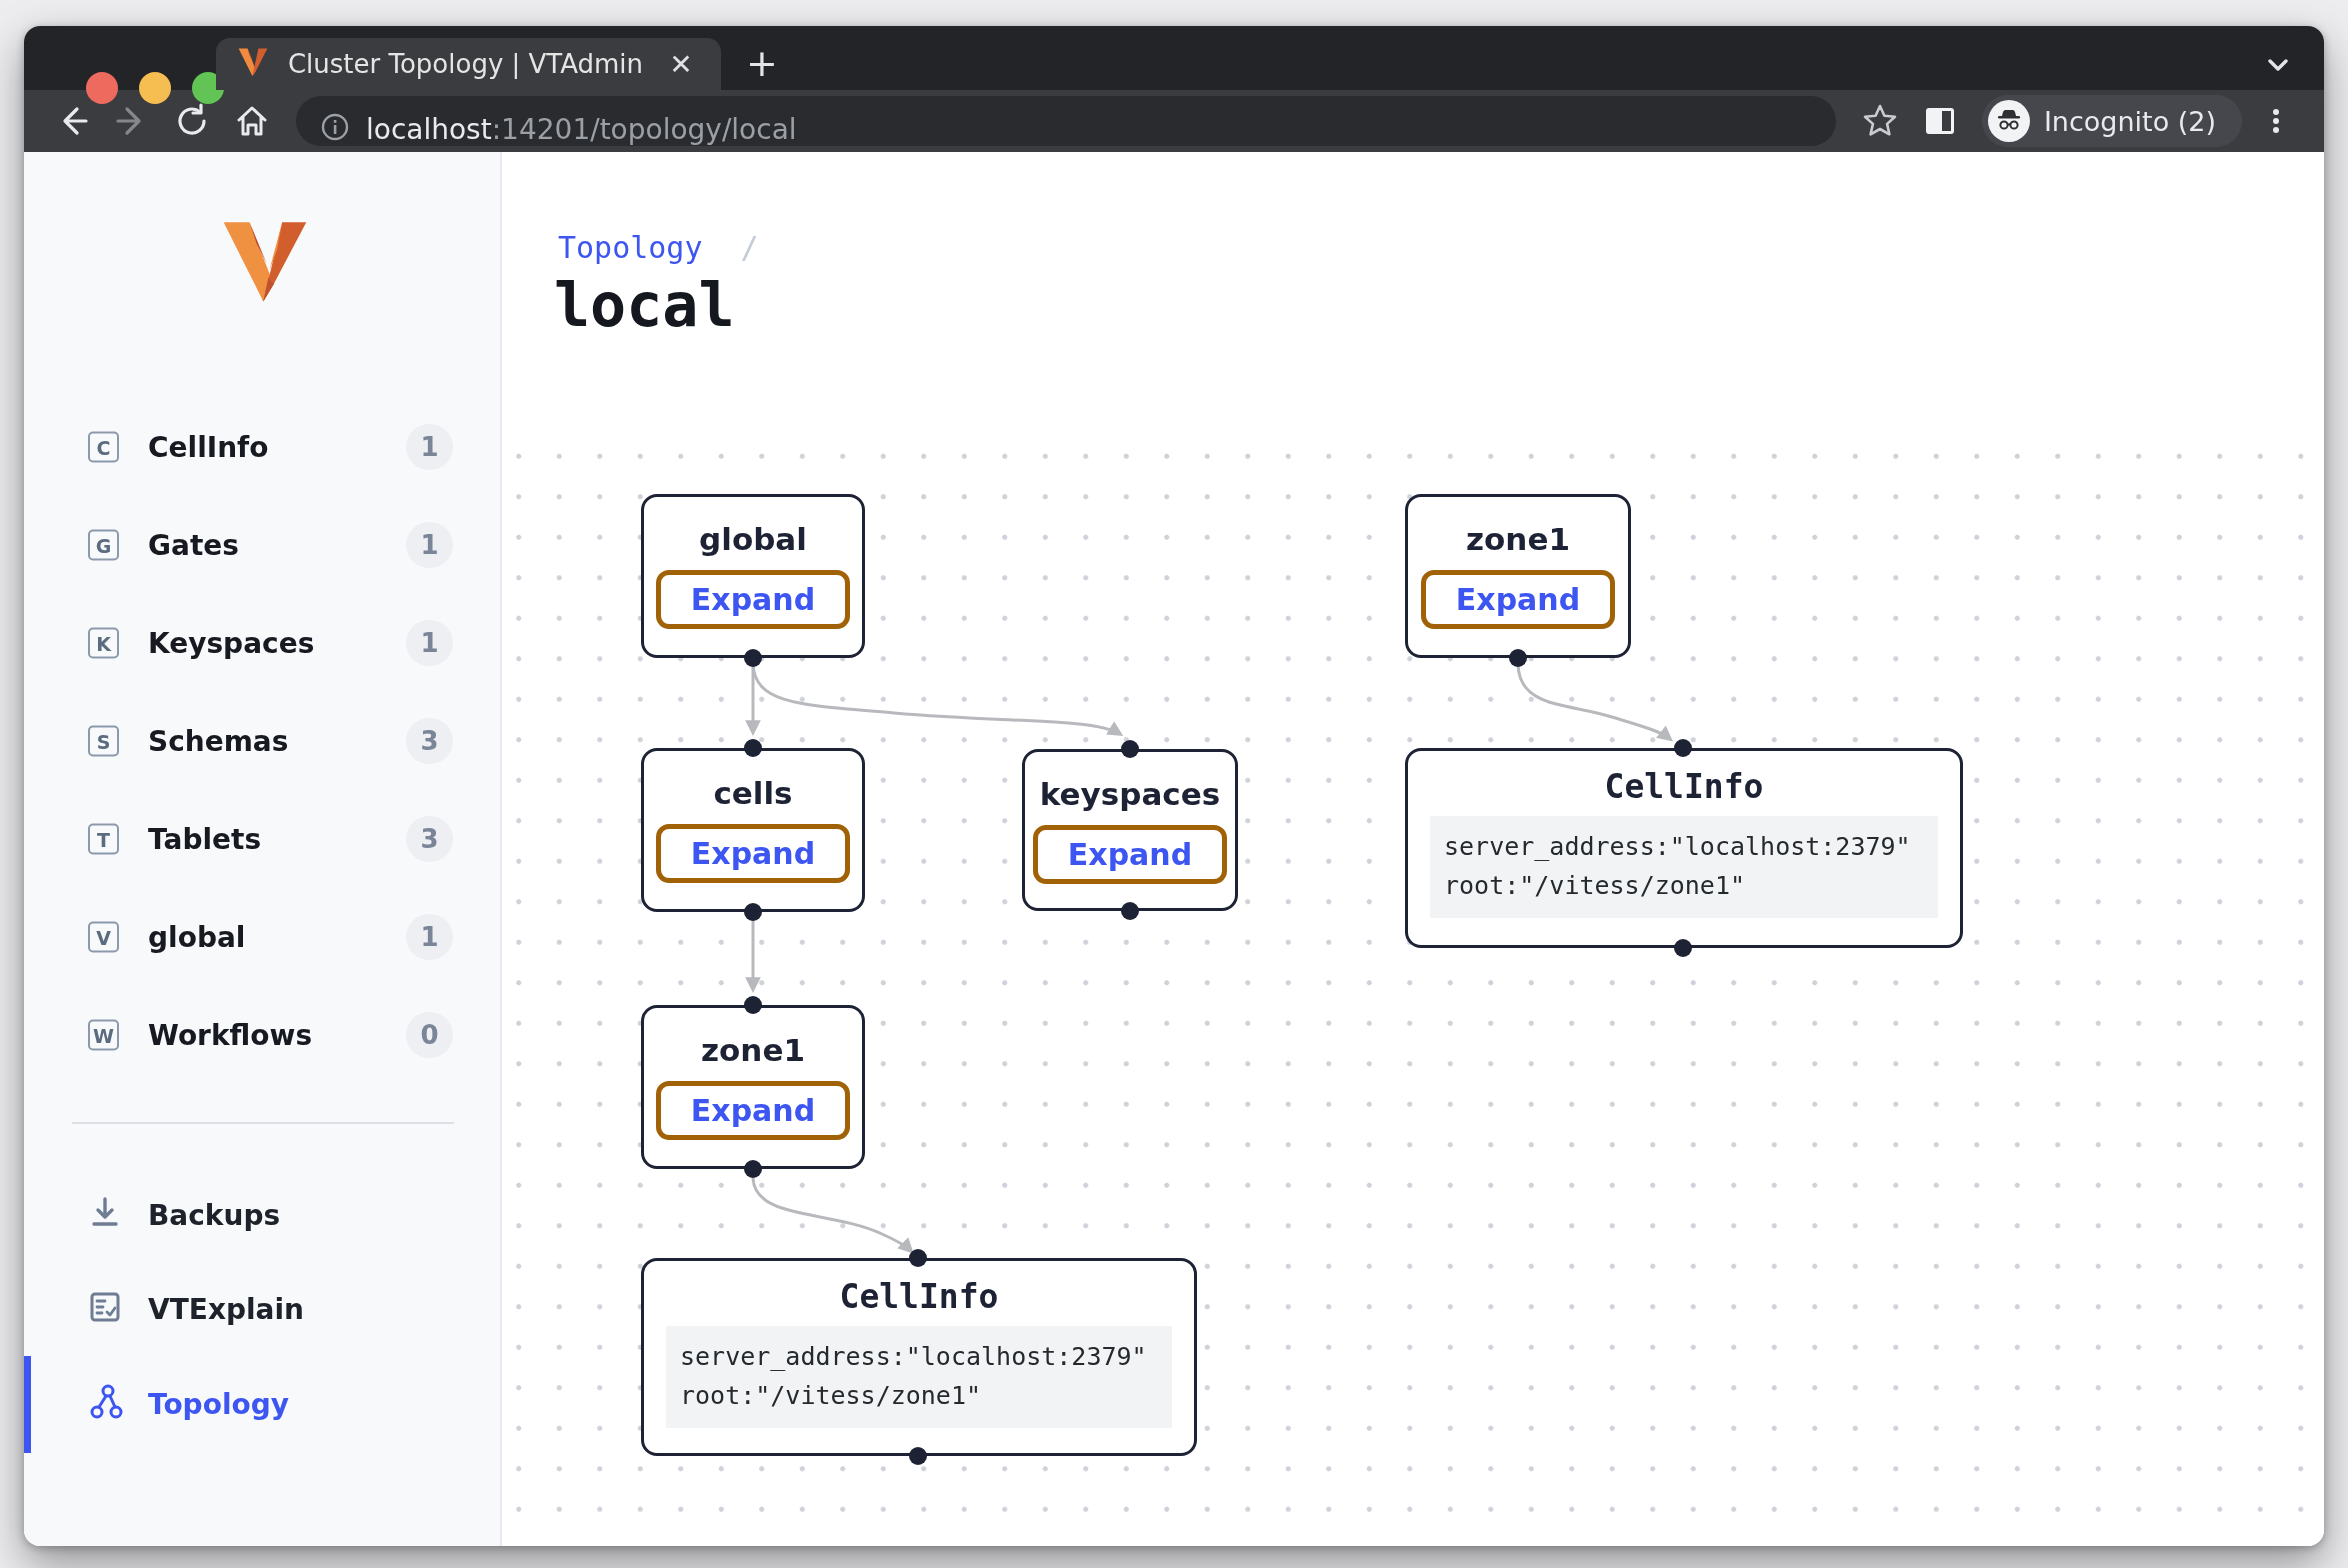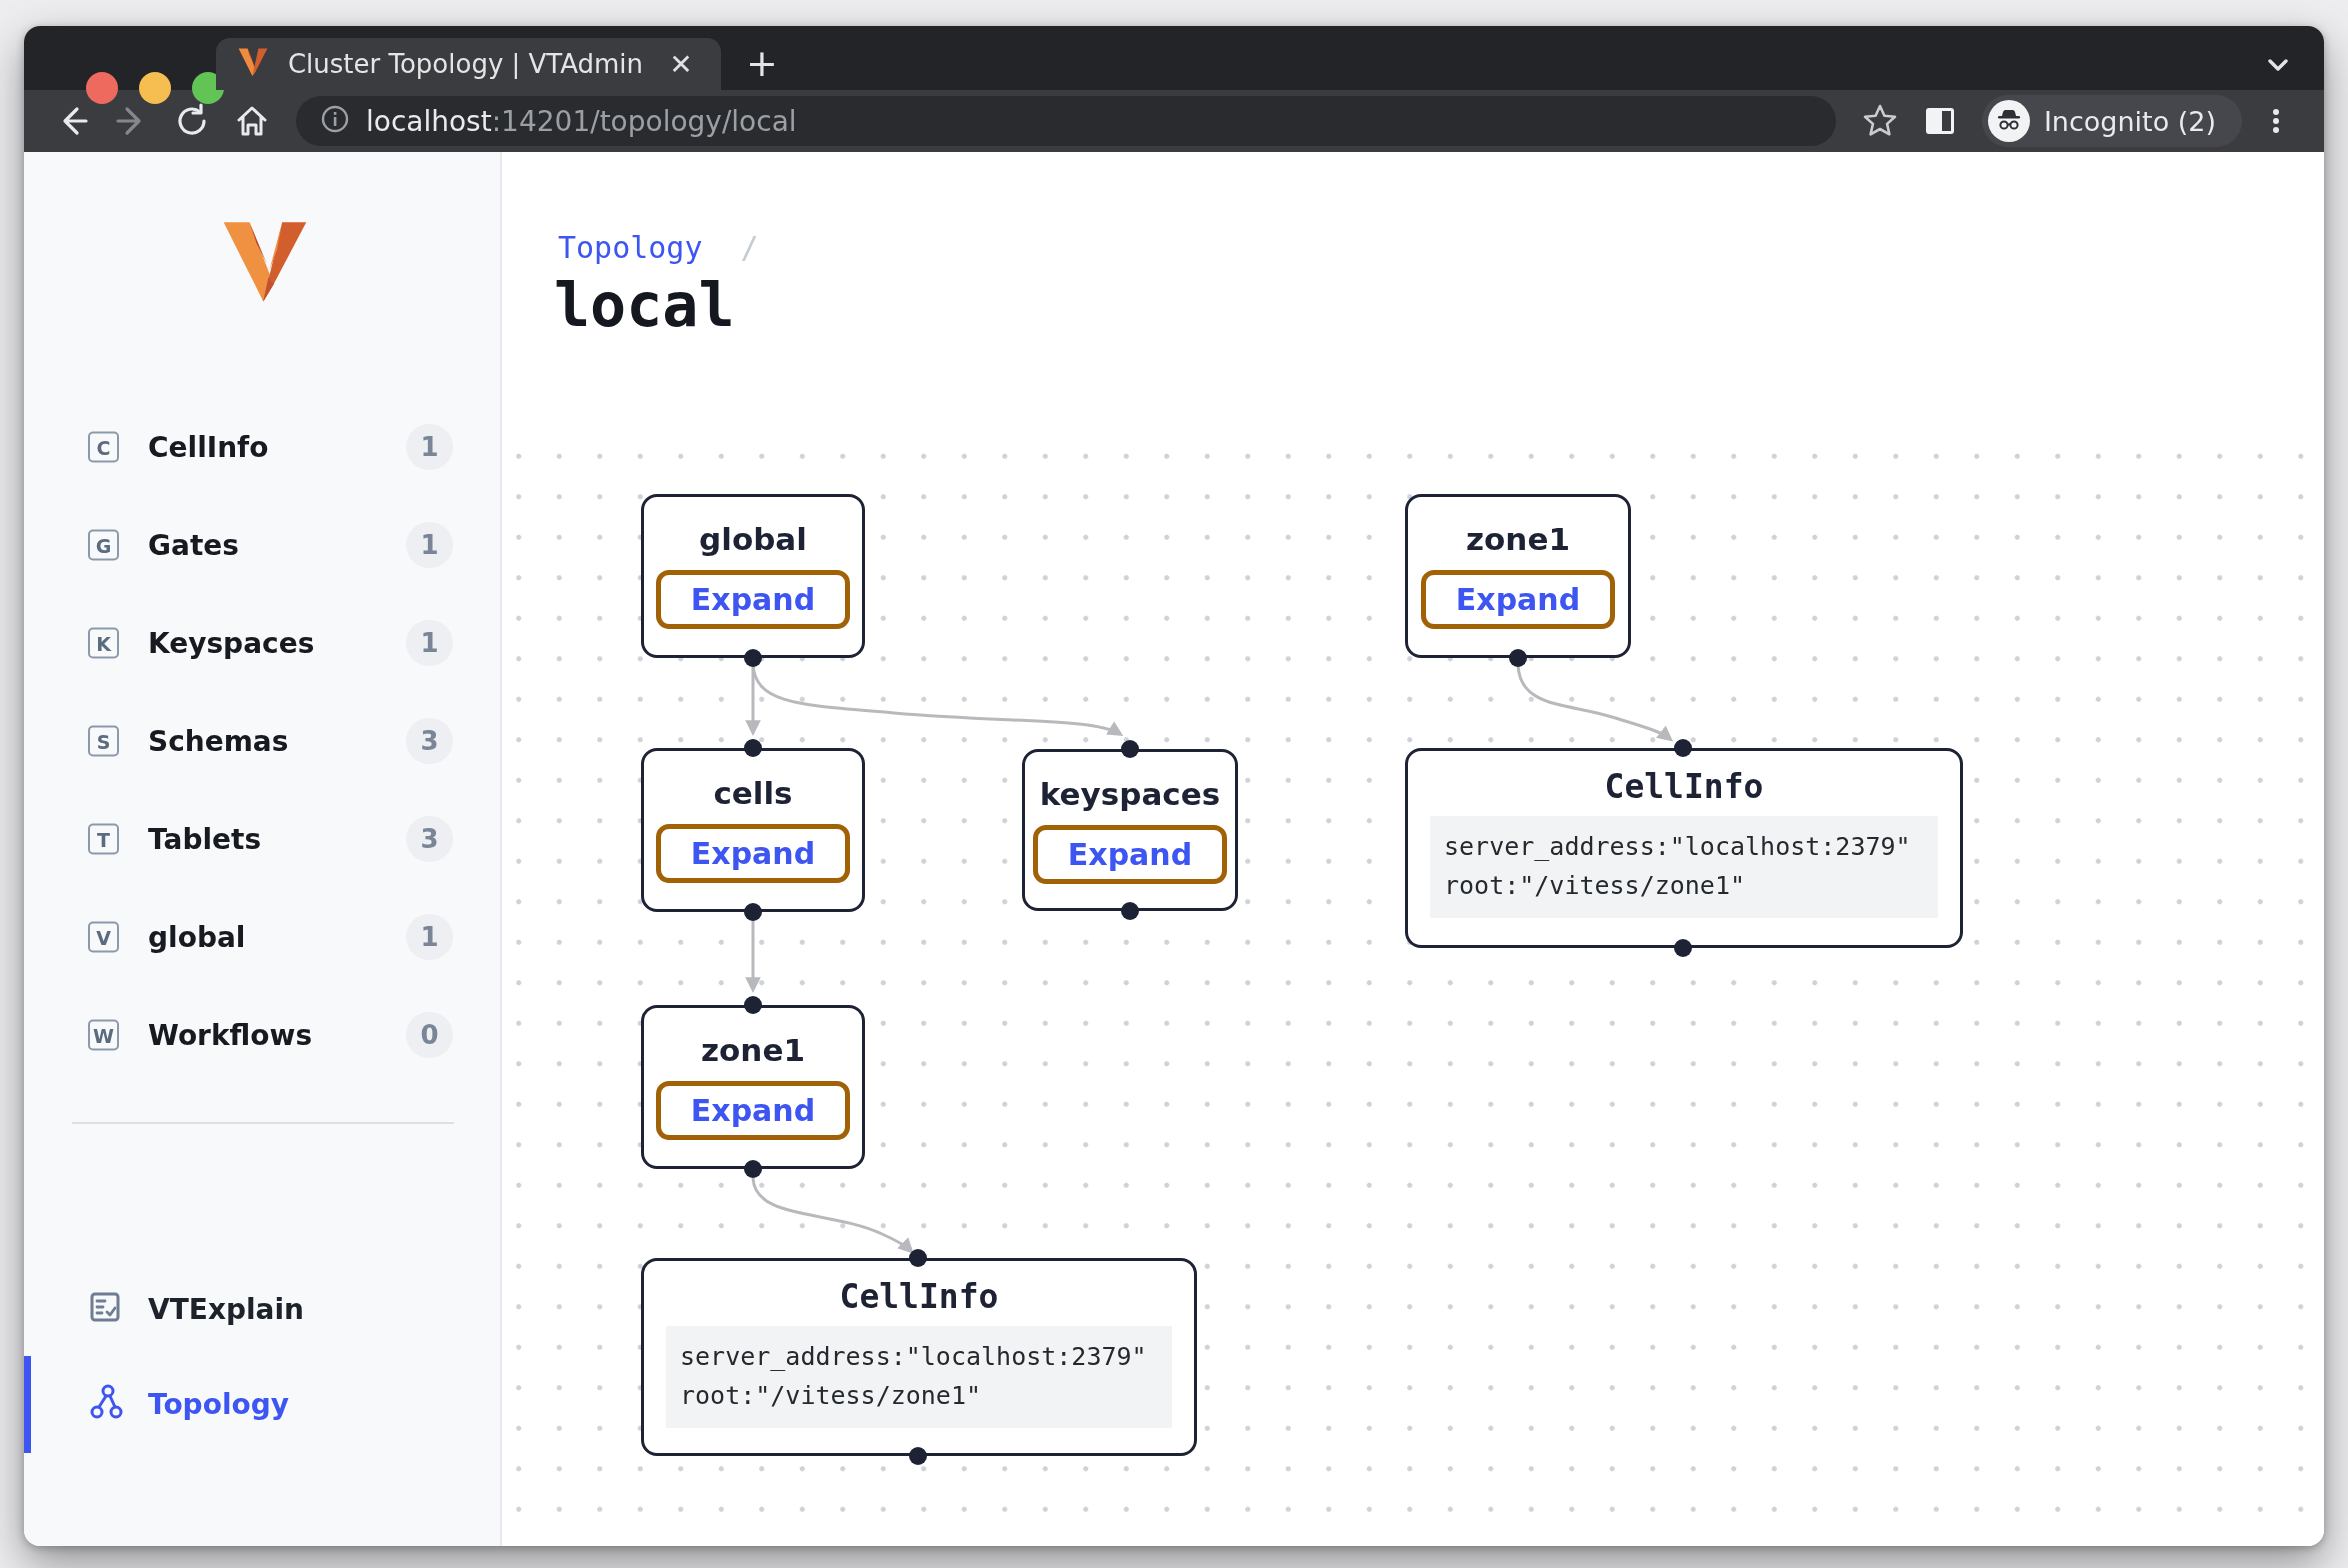--- a/index.html
+++ b/index.html
@@ -18,21 +18,21 @@
   .tab { position:absolute; left:192px; top:12px; width:505px; height:52px; background:#3b3c40;
          border-radius:14px 14px 0 0; display:flex; align-items:center; padding:0 22px; gap:16px; }
   .tab-title { color:#e5e5e5; font-size:26px; flex:1; white-space:nowrap; overflow:hidden;text-align:center; }
   .tab-close { color:#dfe1e5; font-size:28px; width:36px; text-align:center; }
   .newtab { position:absolute; left:712px; top:14px; width:52px; height:48px; color:#e2e4e8;
             font-size:38px; text-align:center; line-height:46px; border-radius:10px; }
   .tab-chevron { position:absolute; right:26px; top:18px; width:40px; height:40px; }
 
   .toolbar { height:62px; background:#3b3c40; display:flex; align-items:center; padding:0 22px; gap:8px; flex:none; }
   .navbtn { width:52px; height:52px; display:flex; align-items:center; justify-content:center; border-radius:50%; flex:none; }
-  .urlbar { flex:1; height:50px; background:#2a2b2f; border-radius:26px; display:flex; align-items:center;
+  .urlbar { flex:1; height:50px; background:#2a2b2f; border-radius:26px; display:flex; align-items:flex-end;
             padding:0 24px; margin:0 10px; gap:16px; min-width:0; }
   .url-text { font-size:28px; color:#9aa0a6; white-space:nowrap; overflow:hidden; }
   .url-text .host { color:#e8eaed; }
   .incog-pill { height:52px; background:#46474c; border-radius:26px; display:flex; align-items:center;
                 padding:0 26px 0 6px; gap:14px; margin-left:8px; flex:none; }
   .incog-avatar { width:42px; height:42px; border-radius:50%; background:#f1f3f4; display:flex; align-items:center; justify-content:center; }
   .incog-label { color:#e8eaed; font-size:27px; white-space:nowrap; }
 
   
   .content { flex:1; display:flex; min-height:0; }
@@ -214,20 +214,29 @@
         <span class="badge">1</span>
       </div>
       <div class="nav-item" style="top:847px">
         <span class="icon-box">W</span>
         <span class="nav-label">Workflows</span>
         <span class="badge">0</span>
       </div>
 
       <div class="divider"></div>
 
+      <div class="tool-item" style="top:1027px">
+        <span class="tool-icon">
+          <svg width="38" height="38" viewBox="0 0 38 38">
+              <path d="M19 5 V22 M12 16 L19 23 L26 16" stroke="#6e7d92" stroke-width="3.4" fill="none" stroke-linecap="round" stroke-linejoin="round"></path>
+              <path d="M8 30 H30" stroke="#6e7d92" stroke-width="3.4" stroke-linecap="round"></path>
+            </svg>
+        </span>
+        <span class="tool-label">Backups</span>
+      </div>
       <div class="tool-item" style="top:1121px">
         <span class="tool-icon">
           <svg width="38" height="38" viewBox="0 0 38 38">
               <rect x="6" y="6" width="26" height="26" rx="3" stroke="#6e7d92" stroke-width="3" fill="none"></rect>
               <path d="M11 13 H19 M11 19 H17 M11 25 H16" stroke="#6e7d92" stroke-width="2.8" stroke-linecap="round"></path>
               <path d="M21 24 L24 27 L29 20" stroke="#6e7d92" stroke-width="2.8" fill="none" stroke-linecap="round" stroke-linejoin="round"></path>
             </svg>
         </span>
         <span class="tool-label">VTExplain</span>
       </div>

